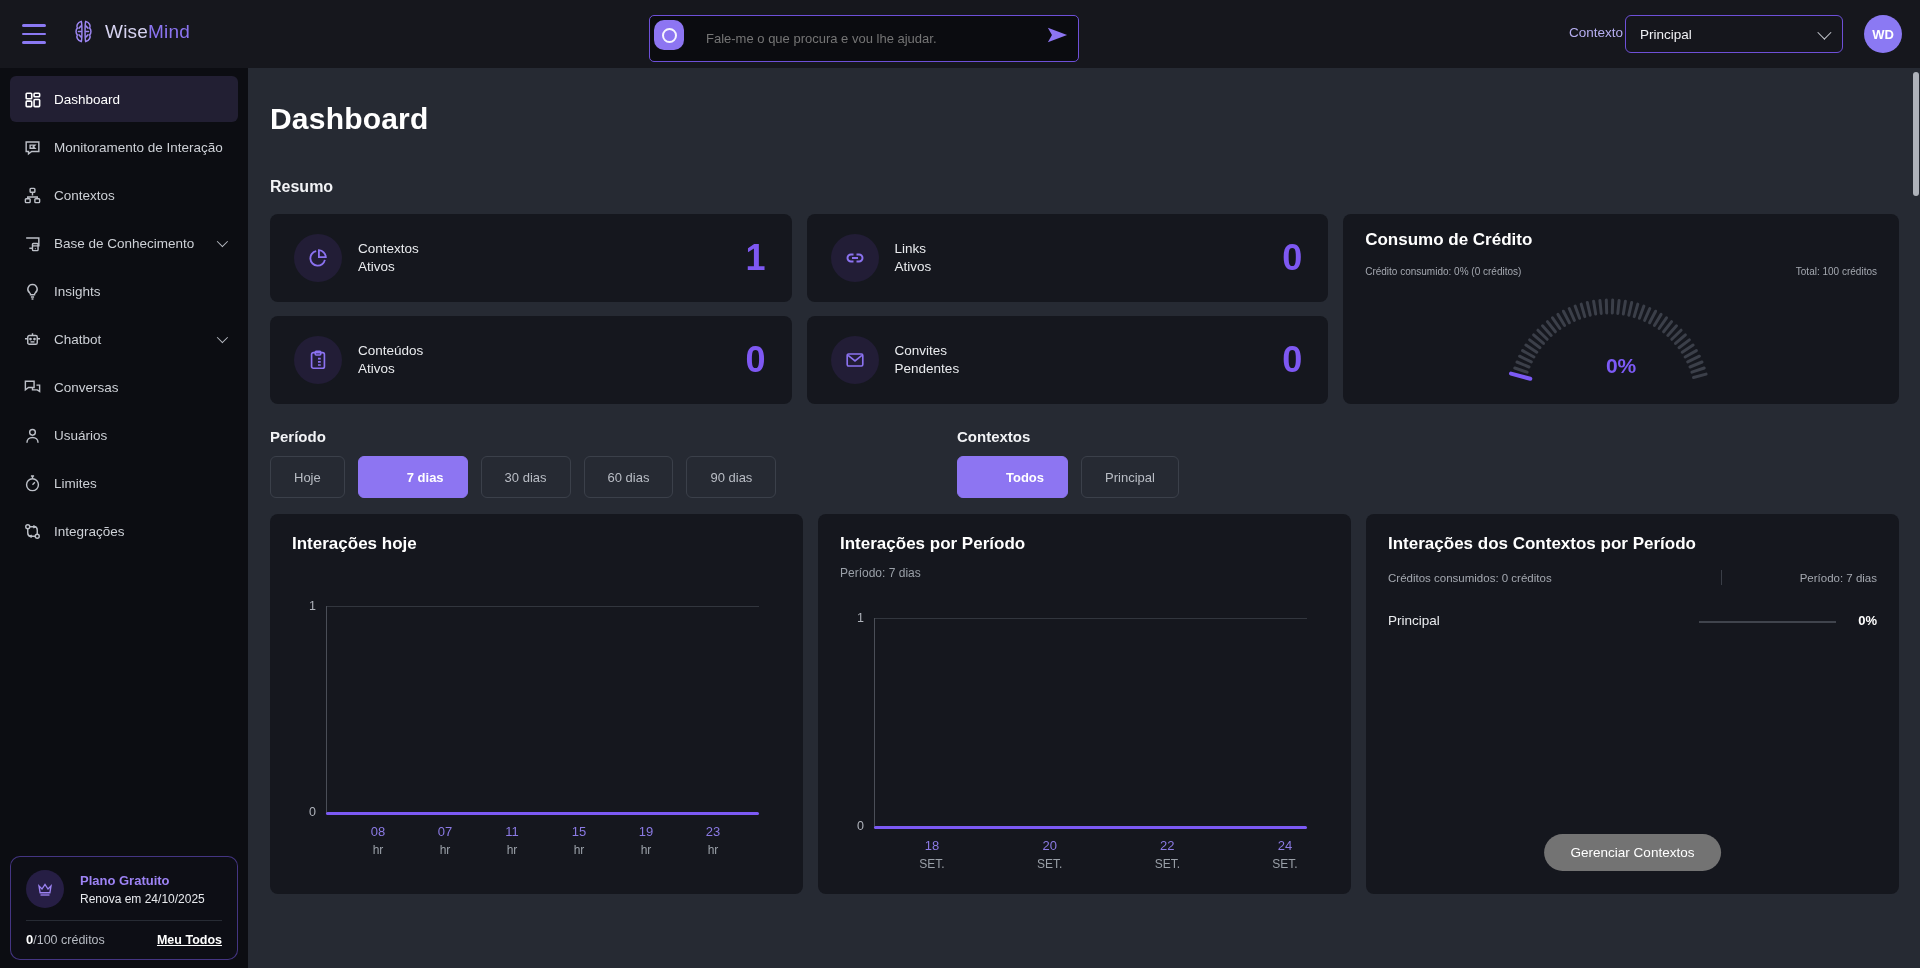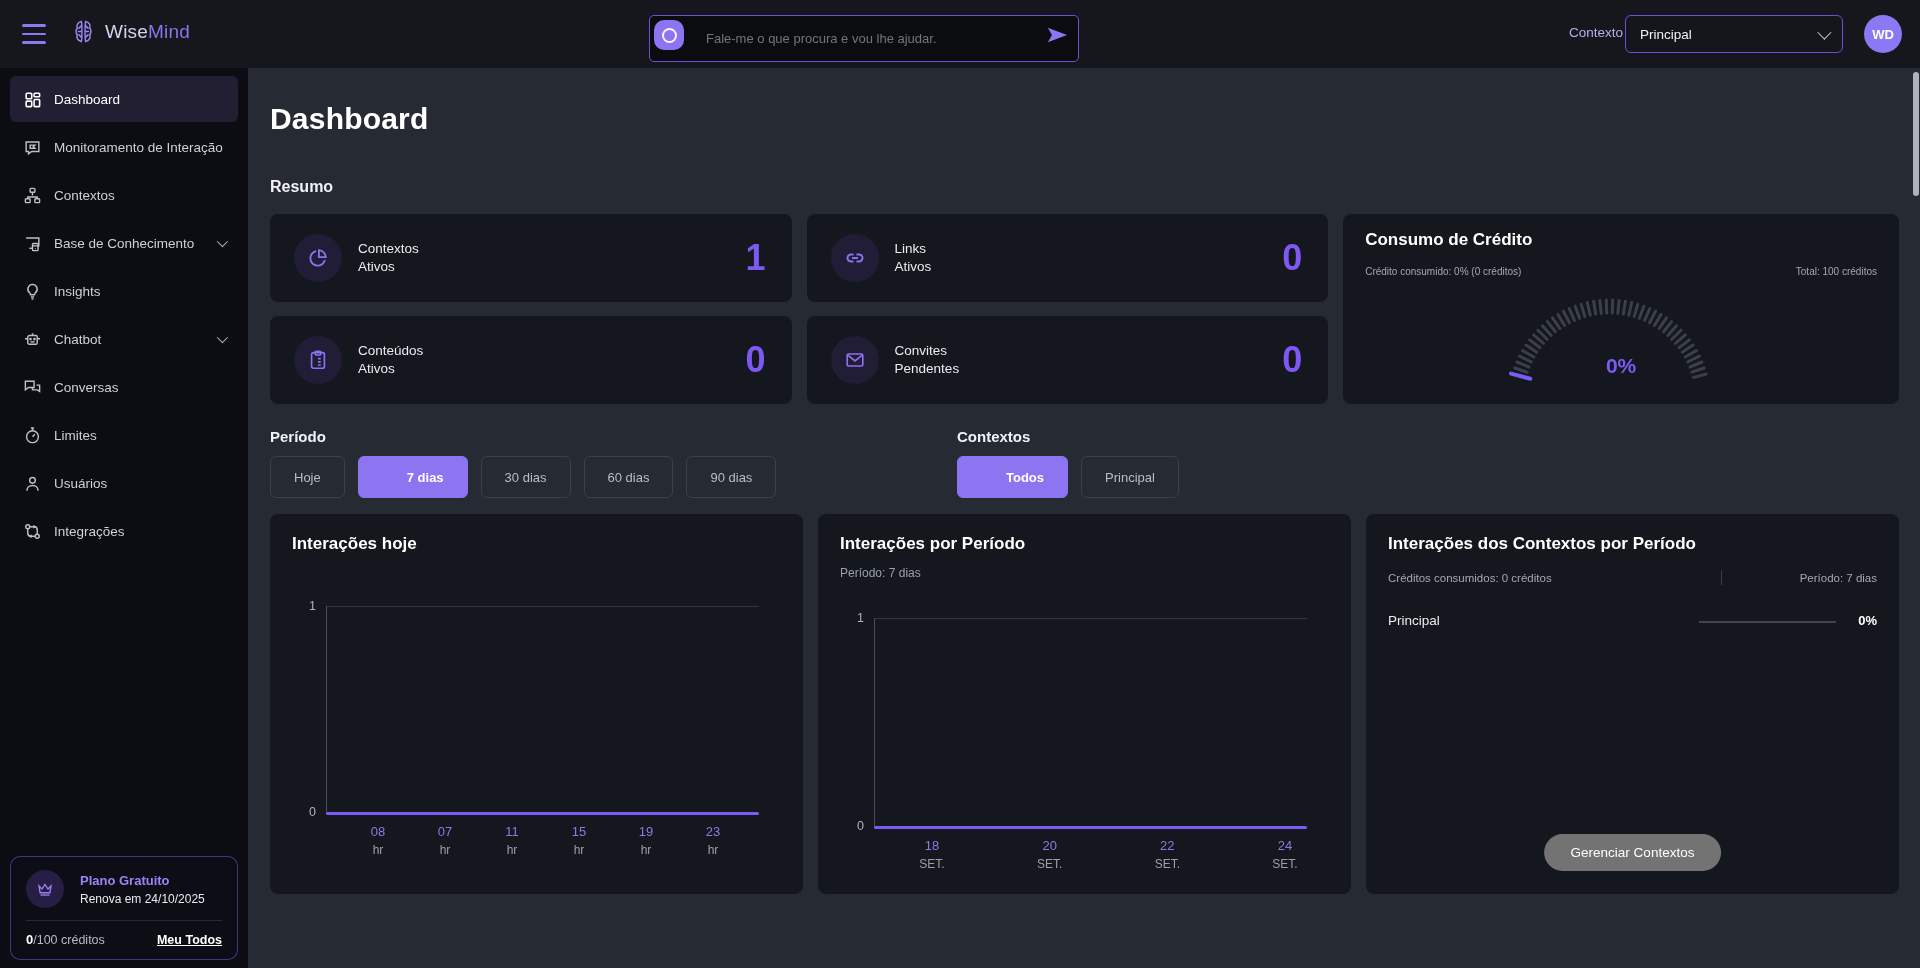--- a/index.html
+++ b/index.html
@@ -208,34 +208,34 @@
         <svg width="19" height="19" viewBox="0 0 24 24" fill="none" stroke="currentColor" stroke-width="1.8">
             <path d="M3 4 h11 v8 h-7 l-4 3 z"></path>
             <path d="M17 9 h4 v8 l-3-2 h-6 v-3"></path>
           </svg>
       </span>
       <span>Conversas</span>
     </div>
     <div class="nav-item">
       <span class="nico">
         <svg width="19" height="19" viewBox="0 0 24 24" fill="none" stroke="currentColor" stroke-width="1.8">
+            <circle cx="12" cy="8" r="3.6"></circle>
+            <path d="M5 21 c0-4 3-6.5 7-6.5 s7 2.5 7 6.5"></path>
+          </svg>
+      </span>
+      <span>Usuários</span>
+    </div>
+    <div class="nav-item">
+      <span class="nico">
+        <svg width="19" height="19" viewBox="0 0 24 24" fill="none" stroke="currentColor" stroke-width="1.8">
             <circle cx="12" cy="13.5" r="7.5"></circle>
             <path d="M12 13.5 l3-3 M10 2.5 h4 M12 2.5 V6"></path>
           </svg>
       </span>
       <span>Limites</span>
-    </div>
-    <div class="nav-item">
-      <span class="nico">
-        <svg width="19" height="19" viewBox="0 0 24 24" fill="none" stroke="currentColor" stroke-width="1.8">
-            <circle cx="12" cy="8" r="3.6"></circle>
-            <path d="M5 21 c0-4 3-6.5 7-6.5 s7 2.5 7 6.5"></path>
-          </svg>
-      </span>
-      <span>Usuários</span>
     </div>
     <div class="nav-item">
       <span class="nico">
         <svg width="19" height="19" viewBox="0 0 24 24" fill="none" stroke="currentColor" stroke-width="1.8">
             <circle cx="6" cy="6" r="2.5"></circle>
             <circle cx="18" cy="18" r="2.5"></circle>
             <path d="M6 8.5 V14 a4 4 0 0 0 4 4 h5.5 M18 15.5 V10 a4 4 0 0 0-4-4 H8.5"></path>
             <path d="M13 4.5 L15.5 6 L13 7.5 M11 16.5 L8.5 18 L11 19.5" fill="none"></path>
           </svg>
       </span>

